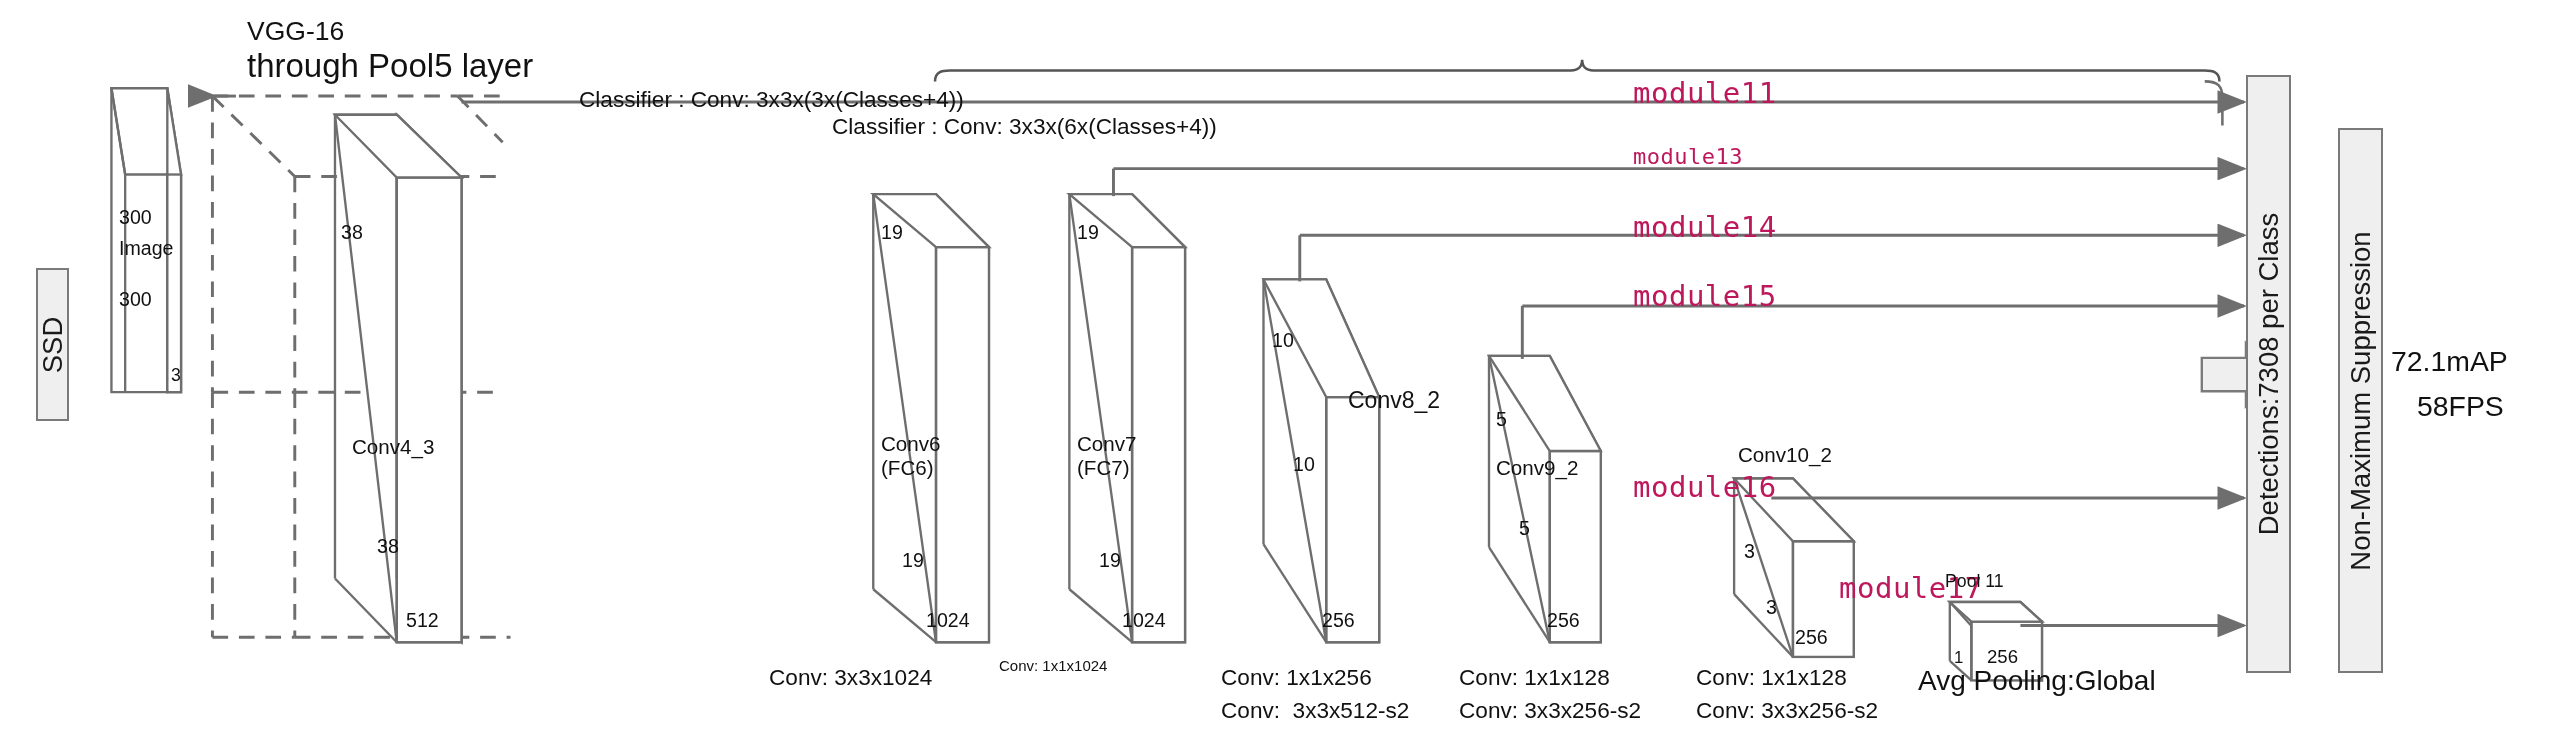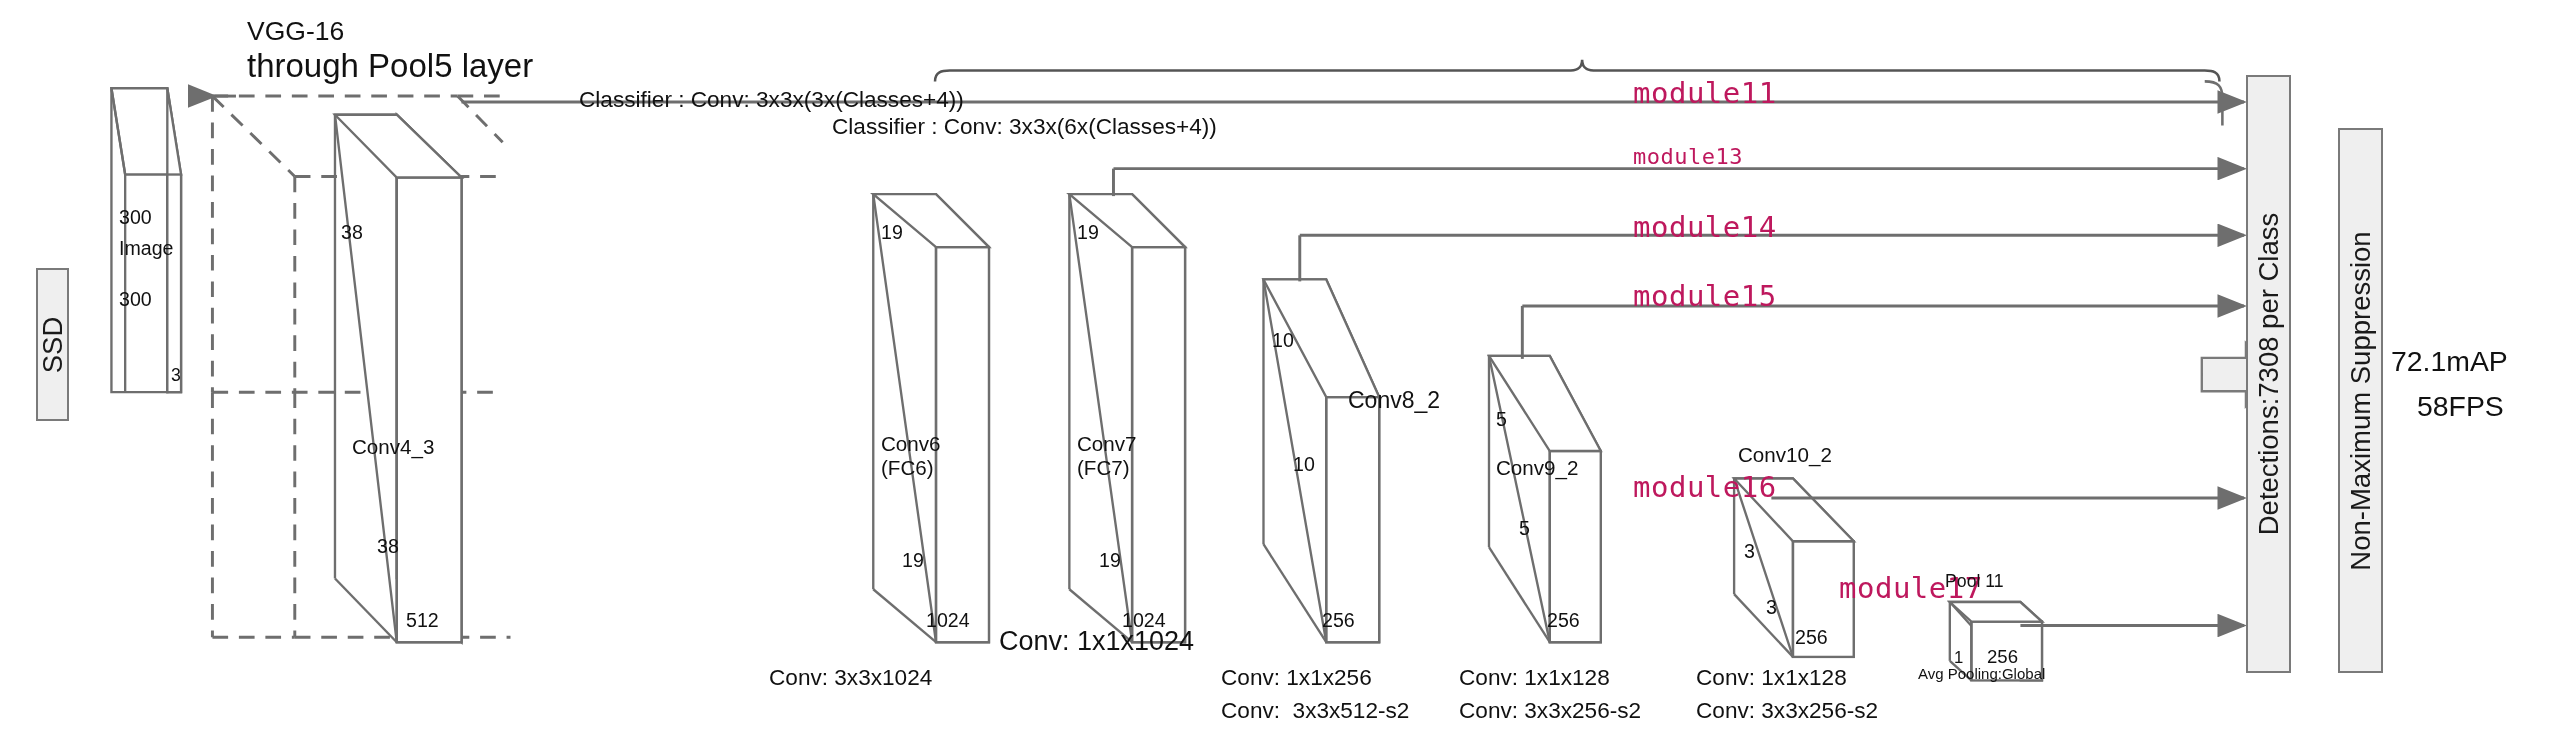--- a/index.html
+++ b/index.html
@@ -204,28 +204,28 @@
   <div class="lbl" style="left:1722px;top:443px;font-size:20.6px;margin-left:16px;">Conv10_2</div>
   <div class="lbl" style="left:1744px;top:540px;font-size:19.6px;">3</div>
   <div class="lbl" style="left:1766px;top:596px;font-size:19.6px;">3</div>
   <div class="lbl" style="left:1795px;top:626px;font-size:19.6px;">256</div>
 
   <div class="lbl" style="left:1945px;top:571px;font-size:17.7px;">Pool 11</div>
   <div class="lbl" style="left:1954px;top:648px;font-size:16.7px;">1</div>
   <div class="lbl" style="left:1987px;top:646px;font-size:18.6px;">256</div>
 
   <div class="lbl" style="left:769px;top:665px;font-size:22.6px;">Conv: 3x3x1024</div>
-  <div class="lbl" style="left:999px;top:626px;font-size:27px;">Conv: 1x1x1024</div>
+  <div class="lbl" style="left:999px;top:657px;font-size:15px;">Conv: 1x1x1024</div>
   <div class="lbl" style="left:1221px;top:665px;font-size:22.6px;">Conv: 1x1x256</div>
   <div class="lbl" style="left:1221px;top:698px;font-size:22.6px;">Conv:  3x3x512-s2</div>
   <div class="lbl" style="left:1459px;top:665px;font-size:22.6px;">Conv: 1x1x128</div>
   <div class="lbl" style="left:1459px;top:698px;font-size:22.6px;">Conv: 3x3x256-s2</div>
   <div class="lbl" style="left:1696px;top:665px;font-size:22.6px;">Conv: 1x1x128</div>
   <div class="lbl" style="left:1696px;top:698px;font-size:22.6px;">Conv: 3x3x256-s2</div>
-  <div class="lbl" style="left:1918px;top:665px;font-size:15px;">Avg Pooling:Global</div>
+  <div class="lbl" style="left:1918px;top:665px;font-size:28px;">Avg Pooling:Global</div>
 
   <div class="vbox" style="left:2246px;top:75px;width:41px;height:594px;">
     <span style="font-size:27.5px;">Detections:7308  per Class</span>
   </div>
 
   <div class="vbox" style="left:2338px;top:128px;width:41px;height:541px;">
     <span style="font-size:27.5px;">Non-Maximum Suppression</span>
   </div>
 
   <div class="lbl" style="left:2391px;top:345px;font-size:28.4px;">72.1mAP</div>

